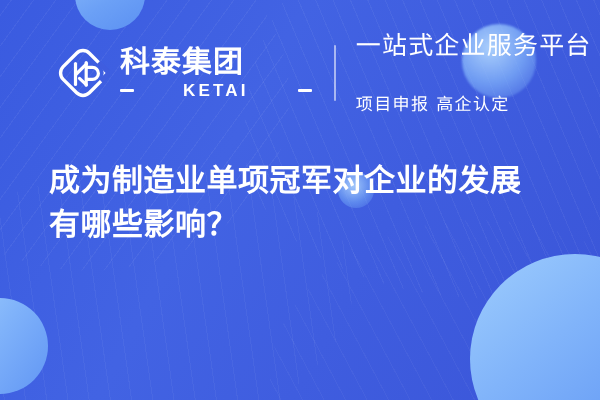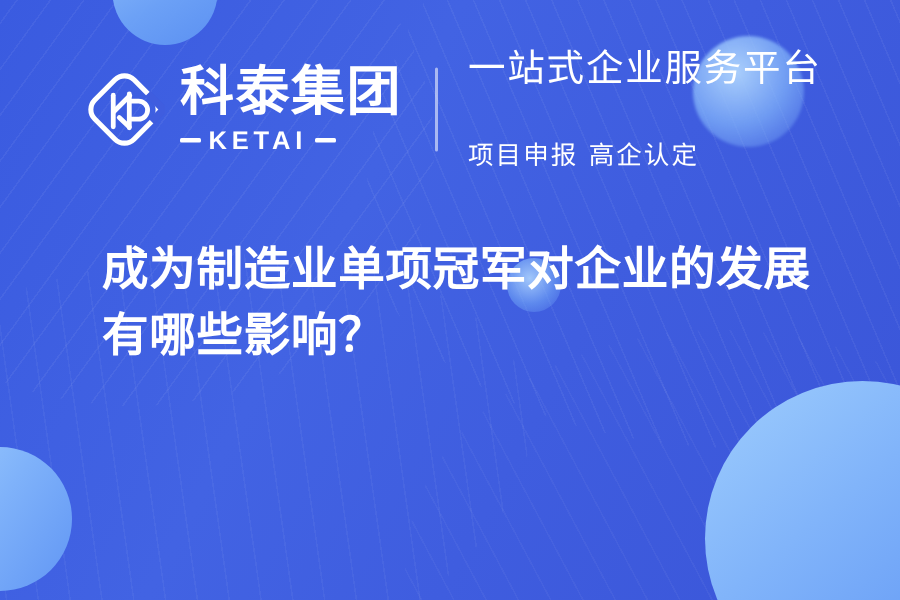--- a/index.html
+++ b/index.html
@@ -139,32 +139,33 @@
     margin-right: 10px;
   }
   .brand-block {
     display: flex;
     flex-direction: column;
     justify-content: center;
     padding-top: 2px;
   }
   .brand-cn {
     font-family: "DejaVu Sans", "Liberation Sans", sans-serif;
-    font-size: 36px;
+    font-size: 30px;
     font-weight: bold;
     line-height: 1.02;
     color: #ffffff;
     letter-spacing: 1px;
     white-space: nowrap;
   }
   .brand-en-row {
     display: flex;
     align-items: center;
     margin-top: 3px;
     white-space: nowrap;
+    gap: 44px;
   }
   .brand-dash {
     display: inline-block;
     width: 14px;
     height: 3px;
     background: #ffffff;
     border-radius: 1px;
   }
   .brand-en {
     font-family: "Liberation Sans", sans-serif;
@@ -205,21 +206,21 @@
     color: #ffffff;
     letter-spacing: 1.4px;
     margin-top: 22px;
     white-space: nowrap;
   }
 
   
   .headline {
     position: absolute;
     top: 158px;
-    left: 68px;
+    left: 49px;
     width: 500px;
     font-family: "DejaVu Sans", "Liberation Sans", sans-serif;
     font-size: 31px;
     font-weight: bold;
     line-height: 1.42;
     color: #ffffff;
     letter-spacing: 0.5px;
   }
 </style>
 </head>

